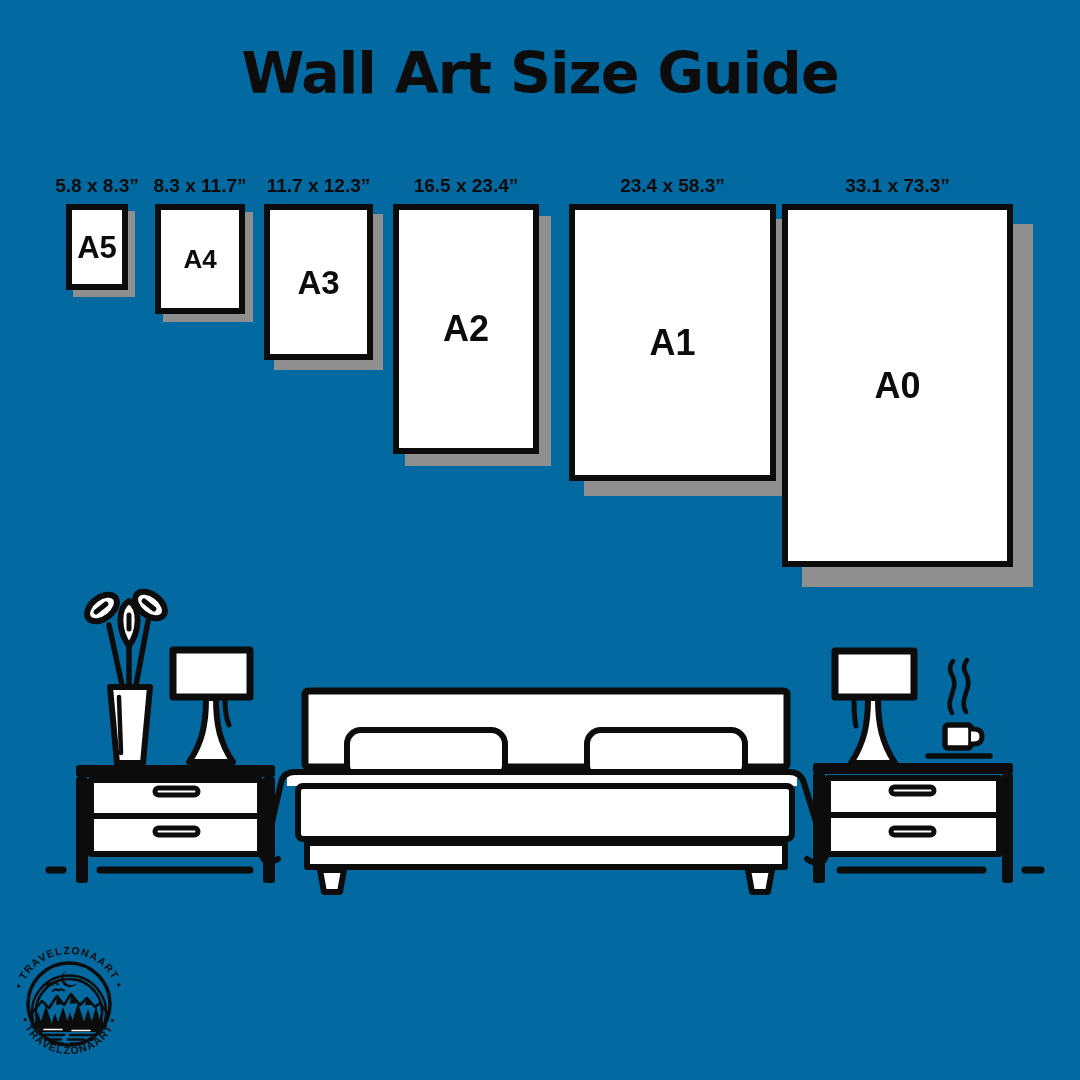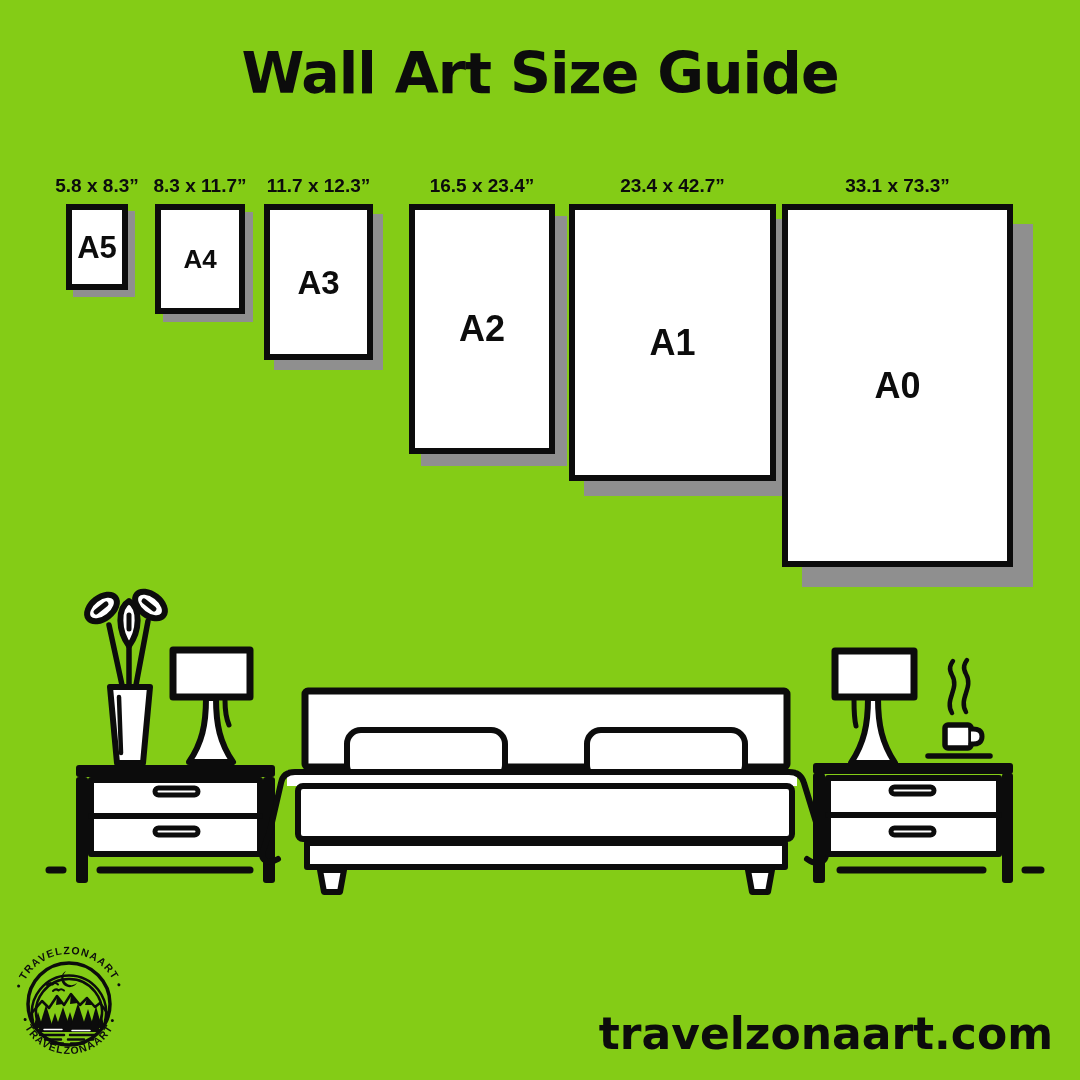--- a/index.html
+++ b/index.html
@@ -1,16 +1,16 @@
 <!DOCTYPE html>
 <html><head>
 <meta charset="utf-8">
 <style>
   html,body{margin:0;padding:0;background:#ffffff;}
-  .canvas{position:relative;width:1080px;height:1080px;background:#84cc16;overflow:hidden;
+  .canvas{position:relative;width:1080px;height:1080px;background:#0369a1;overflow:hidden;
           font-family:"Liberation Sans",sans-serif;color:#0c0c0c;}
   .title{position:absolute;top:40px;left:0;width:100%;text-align:center;
          font-family:"DejaVu Sans","Liberation Sans",sans-serif;
          font-size:57px;font-weight:bold;letter-spacing:-1px;color:#0c0c0c;}
   .size-item{position:absolute;top:204px;text-align:right;}
   .paper{box-sizing:border-box;background:#ffffff;border:6px solid #0c0c0c;
          display:flex;align-items:center;justify-content:center;}
   .dim{position:absolute;bottom:calc(100% + 7px);left:50%;transform:translateX(-50%);
        white-space:nowrap;font-size:19px;font-weight:bold;color:#0c0c0c;}
   .code{font-weight:bold;color:#0c0c0c;line-height:1;}
@@ -41,28 +41,28 @@
       <div class="paper" style="width:90px;height:110px;box-shadow:8px 8px 0 0 #8f8f8f">
         <span class="code" style="font-size:26px">A4</span>
       </div>
     </div>
     <div class="size-item" style="left:264px">
       <div class="dim">11.7 x 12.3”</div>
       <div class="paper" style="width:109px;height:156px;box-shadow:10px 10px 0 0 #8f8f8f">
         <span class="code" style="font-size:33px">A3</span>
       </div>
     </div>
-    <div class="size-item" style="left:409px">
+    <div class="size-item" style="left:393px">
       <div class="dim">16.5 x 23.4”</div>
       <div class="paper" style="width:146px;height:250px;box-shadow:12px 12px 0 0 #8f8f8f">
         <span class="code" style="font-size:36px">A2</span>
       </div>
     </div>
     <div class="size-item" style="left:569px">
-      <div class="dim">23.4 x 42.7”</div>
+      <div class="dim">23.4 x 58.3”</div>
       <div class="paper" style="width:207px;height:277px;box-shadow:15px 15px 0 0 #8f8f8f">
         <span class="code" style="font-size:36px">A1</span>
       </div>
     </div>
     <div class="size-item" style="left:782px">
       <div class="dim">33.1 x 73.3”</div>
       <div class="paper" style="width:231px;height:363px;box-shadow:20px 20px 0 0 #8f8f8f">
         <span class="code" style="font-size:36px">A0</span>
       </div>
     </div>
@@ -181,15 +181,14 @@
       </g>
     </g>
     <text class="ring-text">
       <textPath href="#ring-top" startOffset="50%" text-anchor="middle">• TRAVELZONAART •</textPath>
     </text>
     <text class="ring-text">
       <textPath href="#ring-bottom" startOffset="50%" text-anchor="middle">• TRAVELZONAART •</textPath>
     </text>
   </svg>
 
-  <div class="website">travelzonaart.com</div>
 
 </div>
 
 </body></html>

